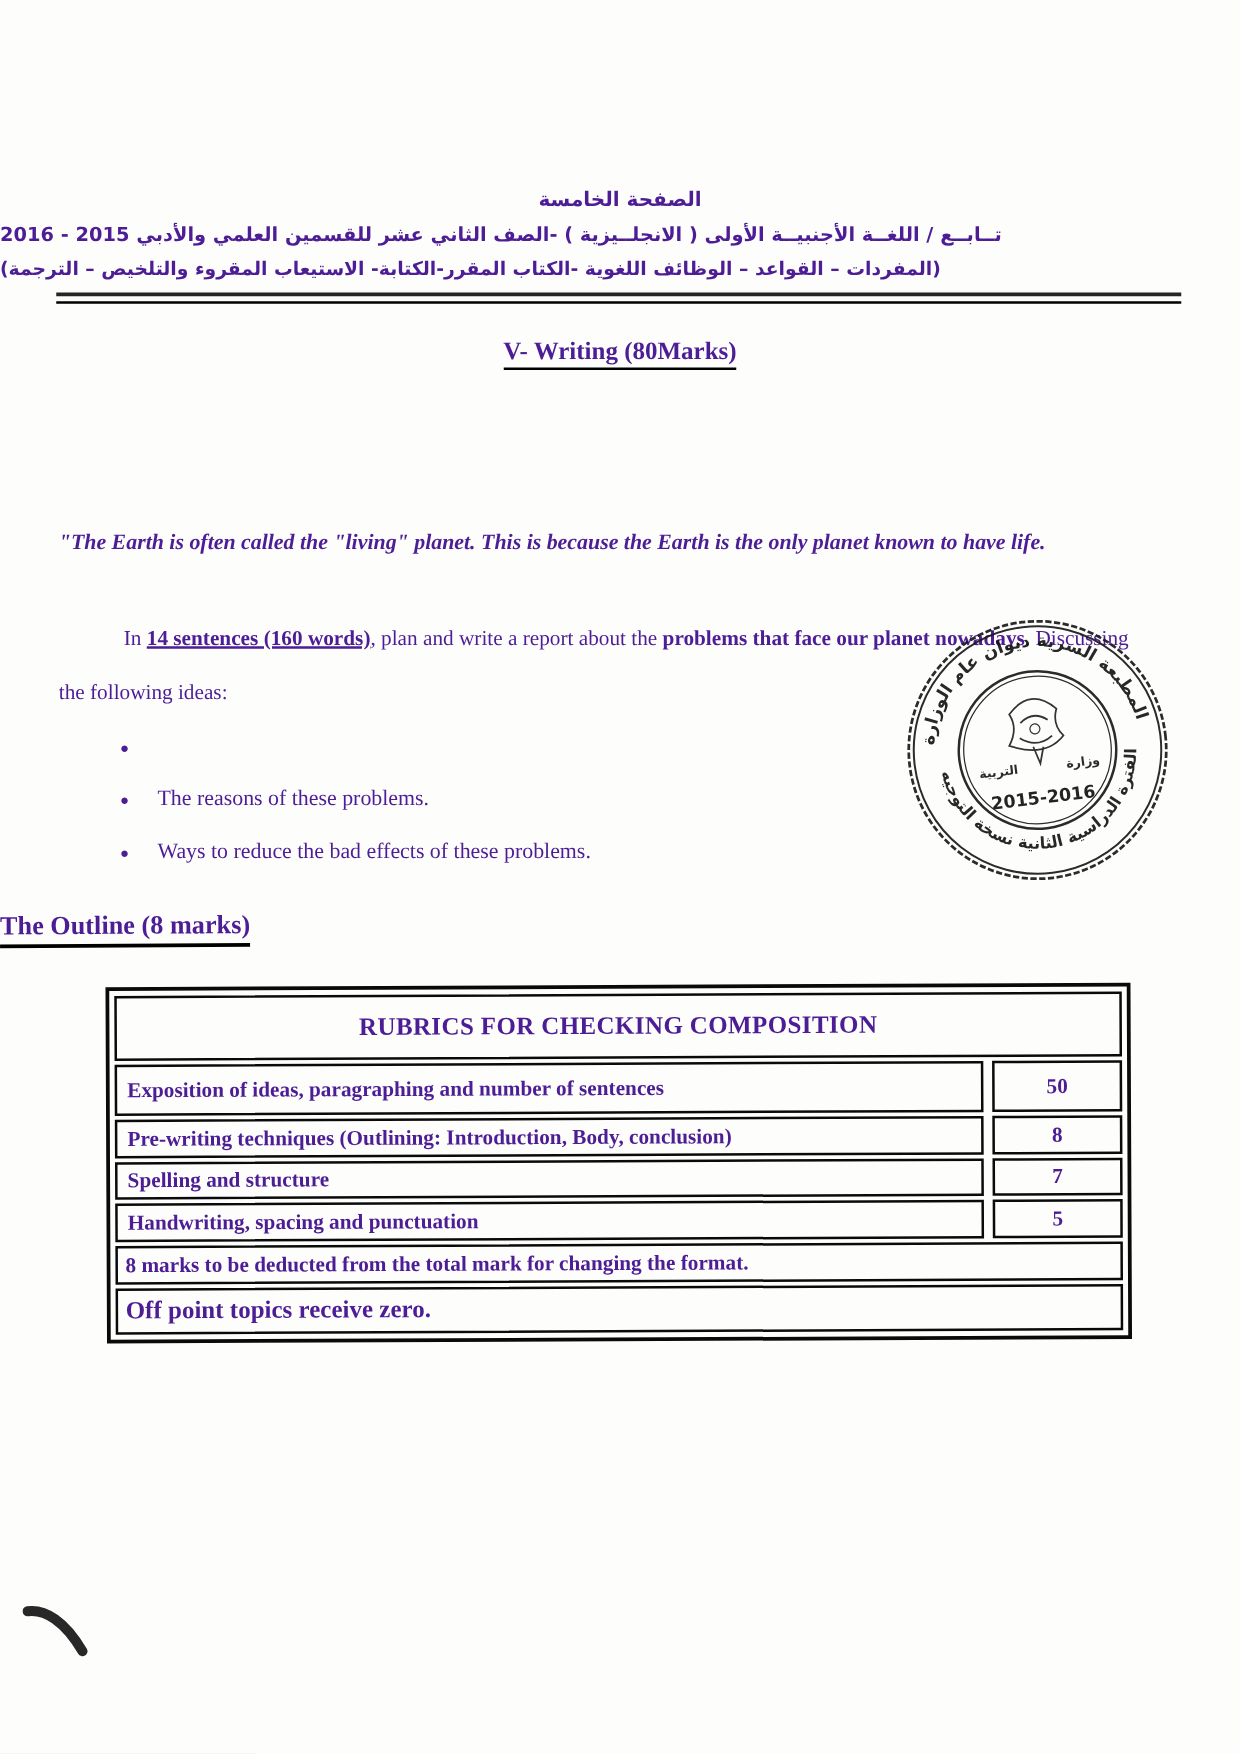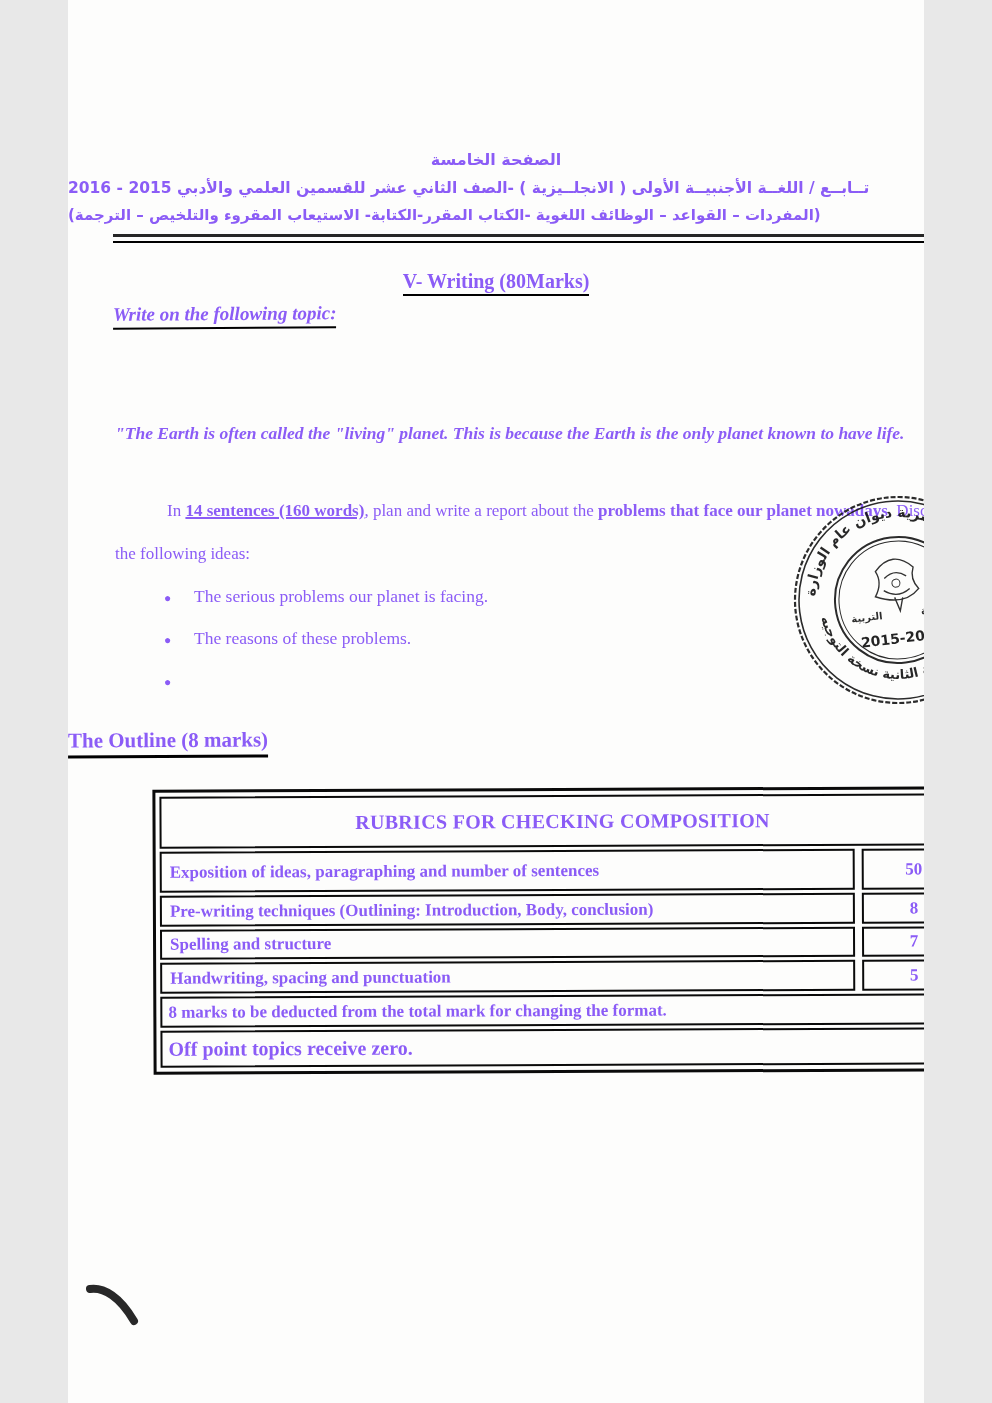--- a/index.html
+++ b/index.html
@@ -1,18 +1,18 @@
 <!DOCTYPE html>
 <html><head>
 <meta charset="utf-8">
 <style>
   html,body{margin:0;padding:0;background:#e8e8e8;}
   .page{
-    position:relative;width:856px;height:1403px;margin:0 auto;
-    background:#fdfdfc;color:#8b5cf6;overflow:hidden;
+    position:relative;width:992px;height:1403px;margin:0 auto;
+    background:#fdfdfc;color:#4c1d95;overflow:hidden;
     font-family:"Liberation Serif", serif;
   }
   
   .ar{font-family:"DejaVu Sans", sans-serif;direction:rtl;}
   .hdr-line1{position:absolute;top:150px;left:0;width:100%;text-align:center;
     font-size:16px;font-weight:bold;letter-spacing:.5px;}
   .hdr-line2{position:absolute;top:179px;left:0;width:100%;text-align:left;
     font-size:15.5px;font-weight:bold;}
   .hdr-line3{position:absolute;top:206px;left:0;width:100%;text-align:left;
     font-size:15px;font-weight:bold;}
@@ -74,39 +74,36 @@
   <div class="hdr-line1 ar">الصفحة الخامسة</div>
   <div class="hdr-line2 ar">تــابــع / اللغــة الأجنبيــة الأولى ( الانجلــيزية ) -الصف الثاني عشر للقسمين العلمي والأدبي 2015 - 2016</div>
   <div class="hdr-line3 ar">(المفردات – القواعد – الوظائف اللغوية -الكتاب المقرر-الكتابة- الاستيعاب المقروء والتلخيص – الترجمة)</div>
   <div class="rule-a"></div>
   <div class="rule-b"></div>
 
 
   <div class="writing-title">
     <span>V- Writing (80Marks)</span>
   </div>
-  <div class="topic-label">
-    <span>Write on the following topic:</span>
-  </div>
 
   <div class="quote">"The Earth is often called the "living" planet. This is because the Earth is the only planet known to have life.</div>
 
   <div class="task"><span>In </span><span class="u14">14 sentences (160 words)</span><span>, plan and write a report about the </span><span class="b">problems that face our planet nowadays</span><span>. Discussing the following ideas:</span></div>
 
   <div class="bullets">
     <div class="bullet-row">
       <span class="bullet-dot">●</span>
-      <span>The serious problems our planet is facing.</span>
     </div>
     <div class="bullet-row">
       <span class="bullet-dot">●</span>
       <span>The reasons of these problems.</span>
     </div>
     <div class="bullet-row">
       <span class="bullet-dot">●</span>
+      <span>Ways to reduce the bad effects of these problems.</span>
     </div>
   </div>
 
   <div class="stamp">
     <svg width="214" height="214" viewBox="0 0 214 214">
       <defs>
         <path id="arcTop" d="M 24,107 A 83,83 0 0 1 190,107"></path>
         <path id="arcBot" d="M 28,107 A 79,79 0 0 0 186,107"></path>
       </defs>
       <circle cx="107" cy="107" r="103" fill="none" stroke="#1a1a1a" stroke-width="2.2" stroke-dasharray="5 2"></circle>

